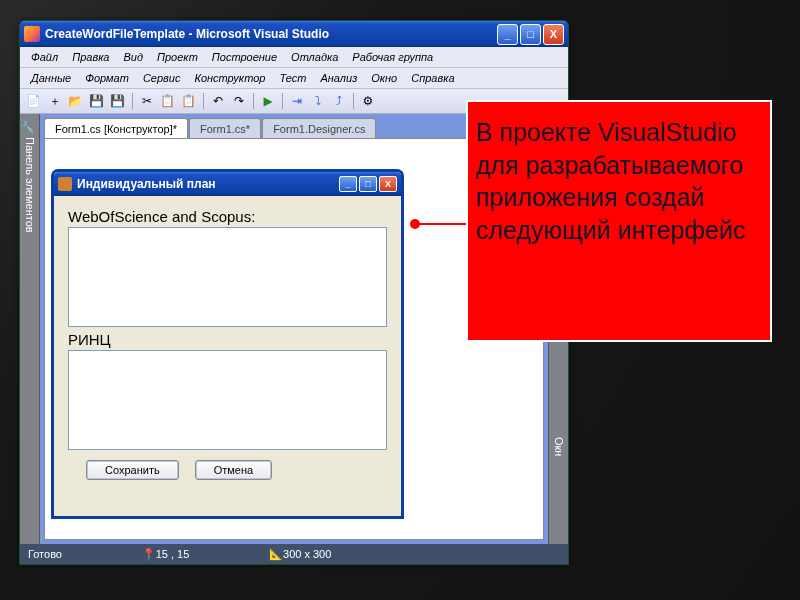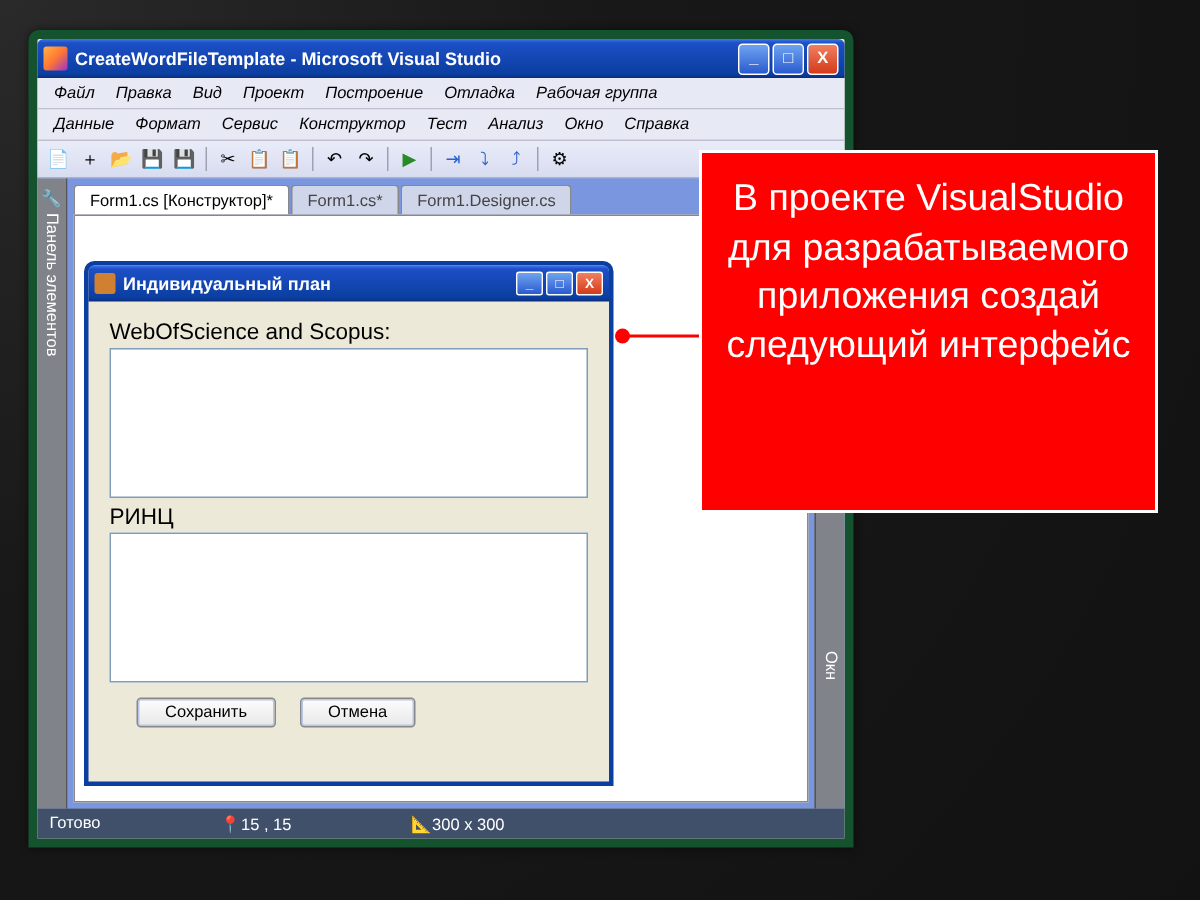--- a/index.html
+++ b/index.html
@@ -14,21 +14,21 @@
   }
   
   .slide-bg {
     position: absolute; inset: 0;
     background: radial-gradient(circle at 0% 0%, #2a2a2a 0%, #181818 40%, #121212 100%);
   }
   .vs-window {
     position: absolute;
     left: 19px; top: 20px;
     width: 550px; height: 545px;
-    border: 6px solid #14532d;
+    border: 1px solid #14532d;
     border-radius: 7px 7px 0 0;
     display: flex; flex-direction: column;
     box-shadow: 0 0 6px rgba(0,0,0,0.5);
     background: #ece9d8;
   }
   .title-bar {
     height: 26px;
     background: linear-gradient(#3b78e7, #1d4fc6 10%, #0a3ea0 90%, #0a2d78);
     display: flex; align-items: center;
     color: #fff; font-weight: bold; font-size: 12px;
@@ -151,22 +151,22 @@
     height: 20px; background: #40506a; color: #fff;
     display: flex; align-items: center; font-size: 11px;
     padding: 0 8px; gap: 80px;
   }
   
   .callout {
     position: absolute;
     left: 466px; top: 100px;
     width: 306px; height: 242px;
     background: #ff0000; border: 2px solid #fff;
-    color: #ffffff; font-size: 25px; line-height: 1.3;
-    text-align: center; padding: 14px 8px;
+    color: #0f172a; font-size: 25px; line-height: 1.3;
+    text-align: left; padding: 14px 8px;
     font-family: Arial, sans-serif;
   }
   .callout-line {
     position: absolute;
     left: 417px; top: 223px;
     width: 56px; height: 2px; background: #ff0000;
   }
   .callout-dot {
     position: absolute;
     left: 410px; top: 219px;

